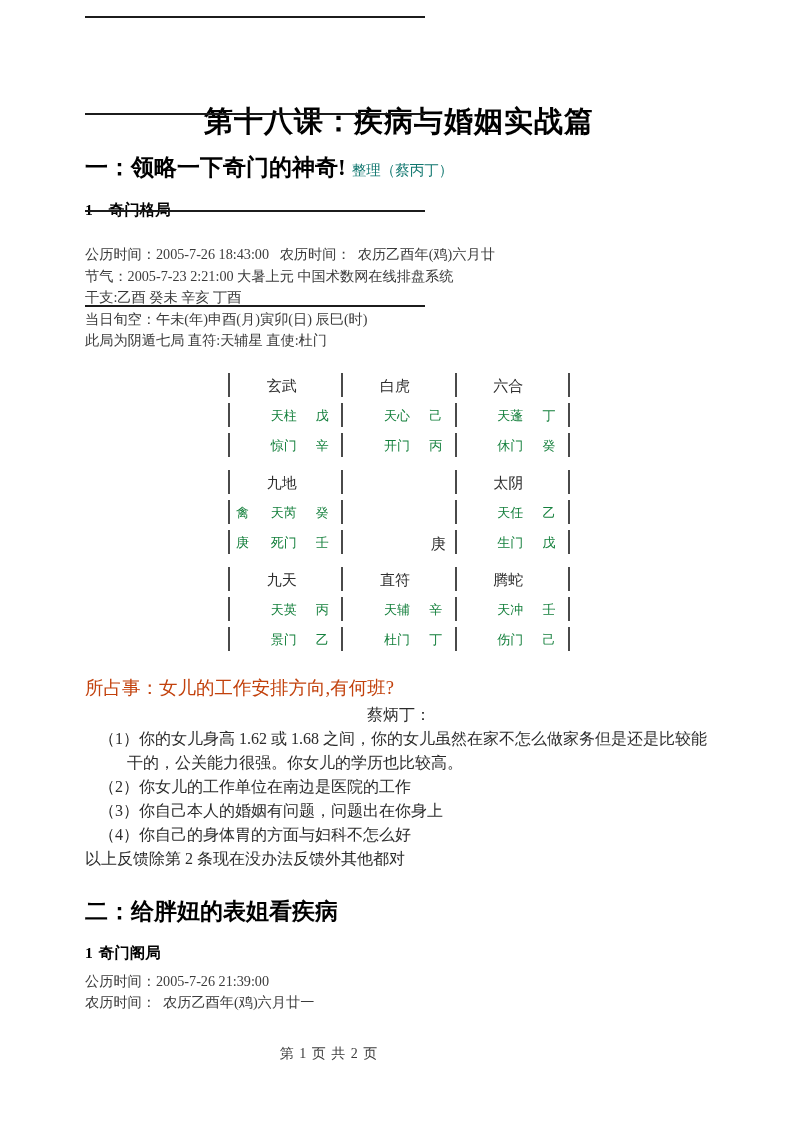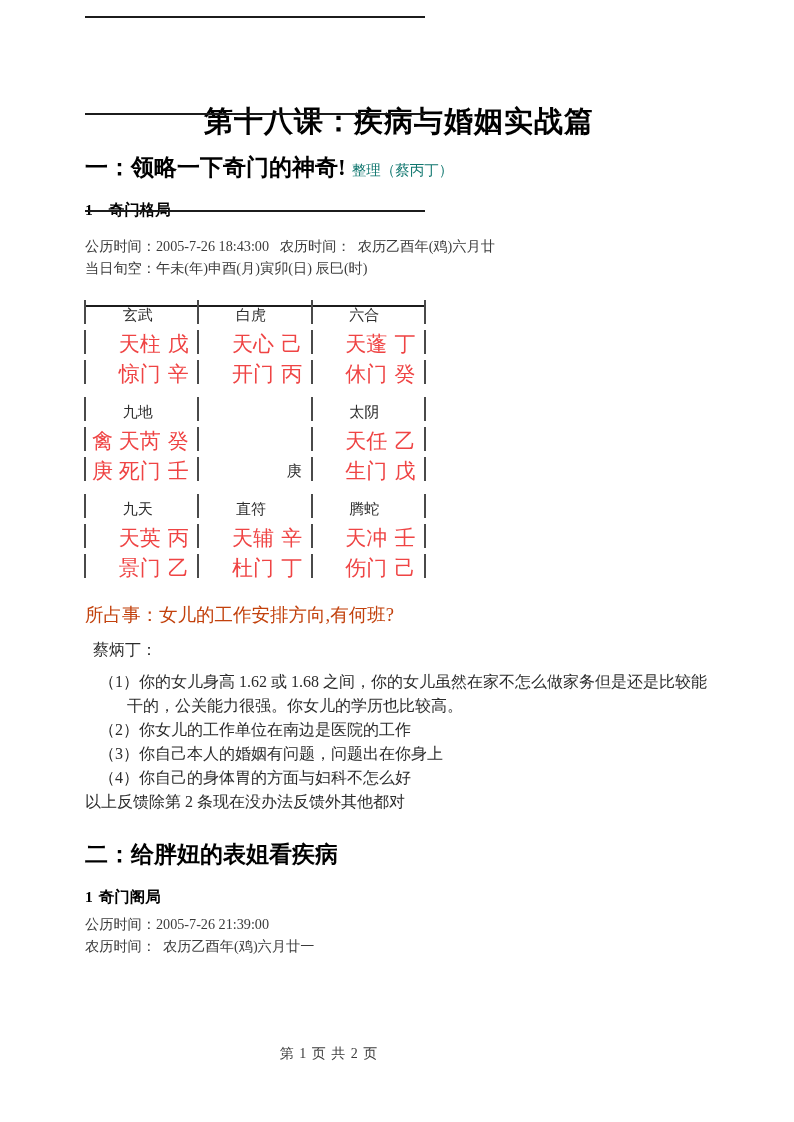--- a/index.html
+++ b/index.html
@@ -74,58 +74,61 @@
 
   
   .meta-line {
     font-size: 14.2px;
     line-height: 21.5px;
     color: #3a3a3a;
     white-space: pre;
     margin: 0;
   }
   .meta-block {
-    margin-top: 16px;
+    margin-top: 24px;
   }
   .meta-block-2 {
     margin-top: 7px;
   }
 
   .big-line {
     font-size: 18.5px;
     line-height: 1.5;
     color: #c2410c;
     margin: 16px 0 0 0;
   }
 
   .plain-line {
     font-size: 16px;
     line-height: 24px;
     color: #2b2b2b;
-    margin: 8px;
+    margin: 0;
+    text-align: center;
   }
   .list-item {
     font-size: 16px;
     line-height: 24px;
     color: #2b2b2b;
     margin: 0;
     padding-left: 42px;
     text-indent: -28px;
   }
   .concl {
     font-size: 16px;
     line-height: 24px;
     color: #2b2b2b;
     margin: 0;
   }
 
   
   .grid-wrap {
     margin-top: 16px;
     display: flex;
+    justify-content: center;
+    font-family: Liberation Mono, monospace;
   }
   .qm-grid {
     width: 340px;
     border-collapse: collapse;
     table-layout: fixed;
   }
   .qm-grid td {
     width: 113px;
     height: 97px;
     padding: 0;
@@ -168,24 +171,24 @@
 
   .row-god {
     font-size: 15px;
     line-height: 28px;
     text-align: center;
     color: #2e2e2e;
     height: 28px;
     padding-right: 8px;
   }
   .row-star, .row-door {
-    font-size: 21px;
+    font-size: 13px;
     line-height: 30px;
     height: 30px;
-    color: #ef4444;
+    color: #15803d;
     display: flex;
     align-items: center;
   }
   .slot-pre {
     width: 18px;
     text-align: left;
     flex: 0 0 18px;
   }
   .slot-main {
     flex: 1 1 auto;
@@ -228,21 +231,24 @@
     <div class="section-h1">
       <span>一：领略一下奇门的神奇!</span><span class="attrib">整理（蔡丙丁）</span>
     </div>
 
     <div class="section-h2">
       <span class="num">1</span><span>奇门格局</span>
     </div>
 
     <div class="meta-block">
       <p class="meta-line">公历时间：2005-7-26 18:43:00   农历时间：  农历乙酉年(鸡)六月廿</p>
+      <p class="meta-line">节气：2005-7-23 2:21:00 大暑上元 中国术数网在线排盘系统</p>
+      <p class="meta-line">干支:乙酉 癸未 辛亥 丁酉</p>
       <p class="meta-line">当日旬空：午未(年)申酉(月)寅卯(日) 辰巳(时)</p>
+      <p class="meta-line">此局为阴遁七局 直符:天辅星 直使:杜门</p>
     </div>
 
     <div class="grid-wrap">
       <span class="frame-top"></span>
         <span class="frame-mid1"></span>
         <span class="frame-mid2"></span>
         <span class="frame-bottom"></span>
         <table class="qm-grid">
         <tbody>
             <tr>

